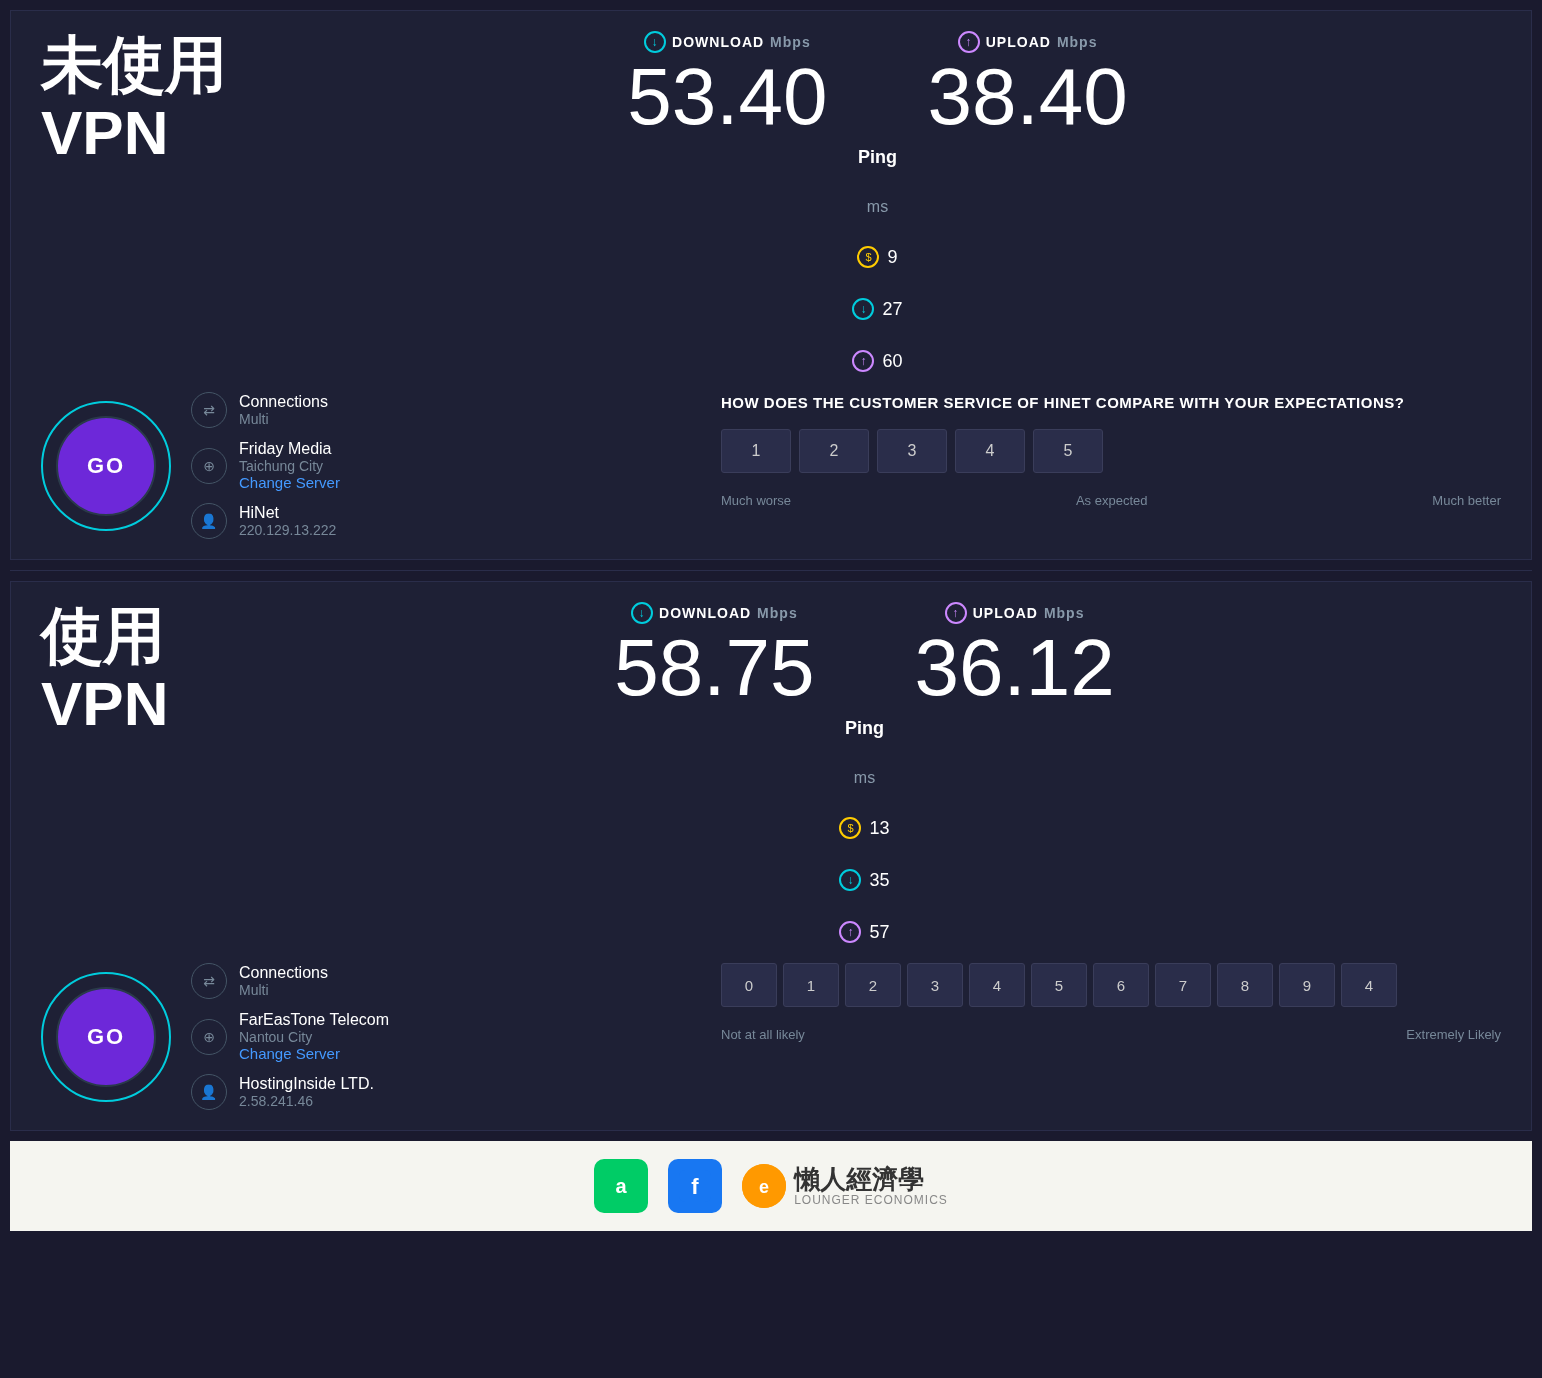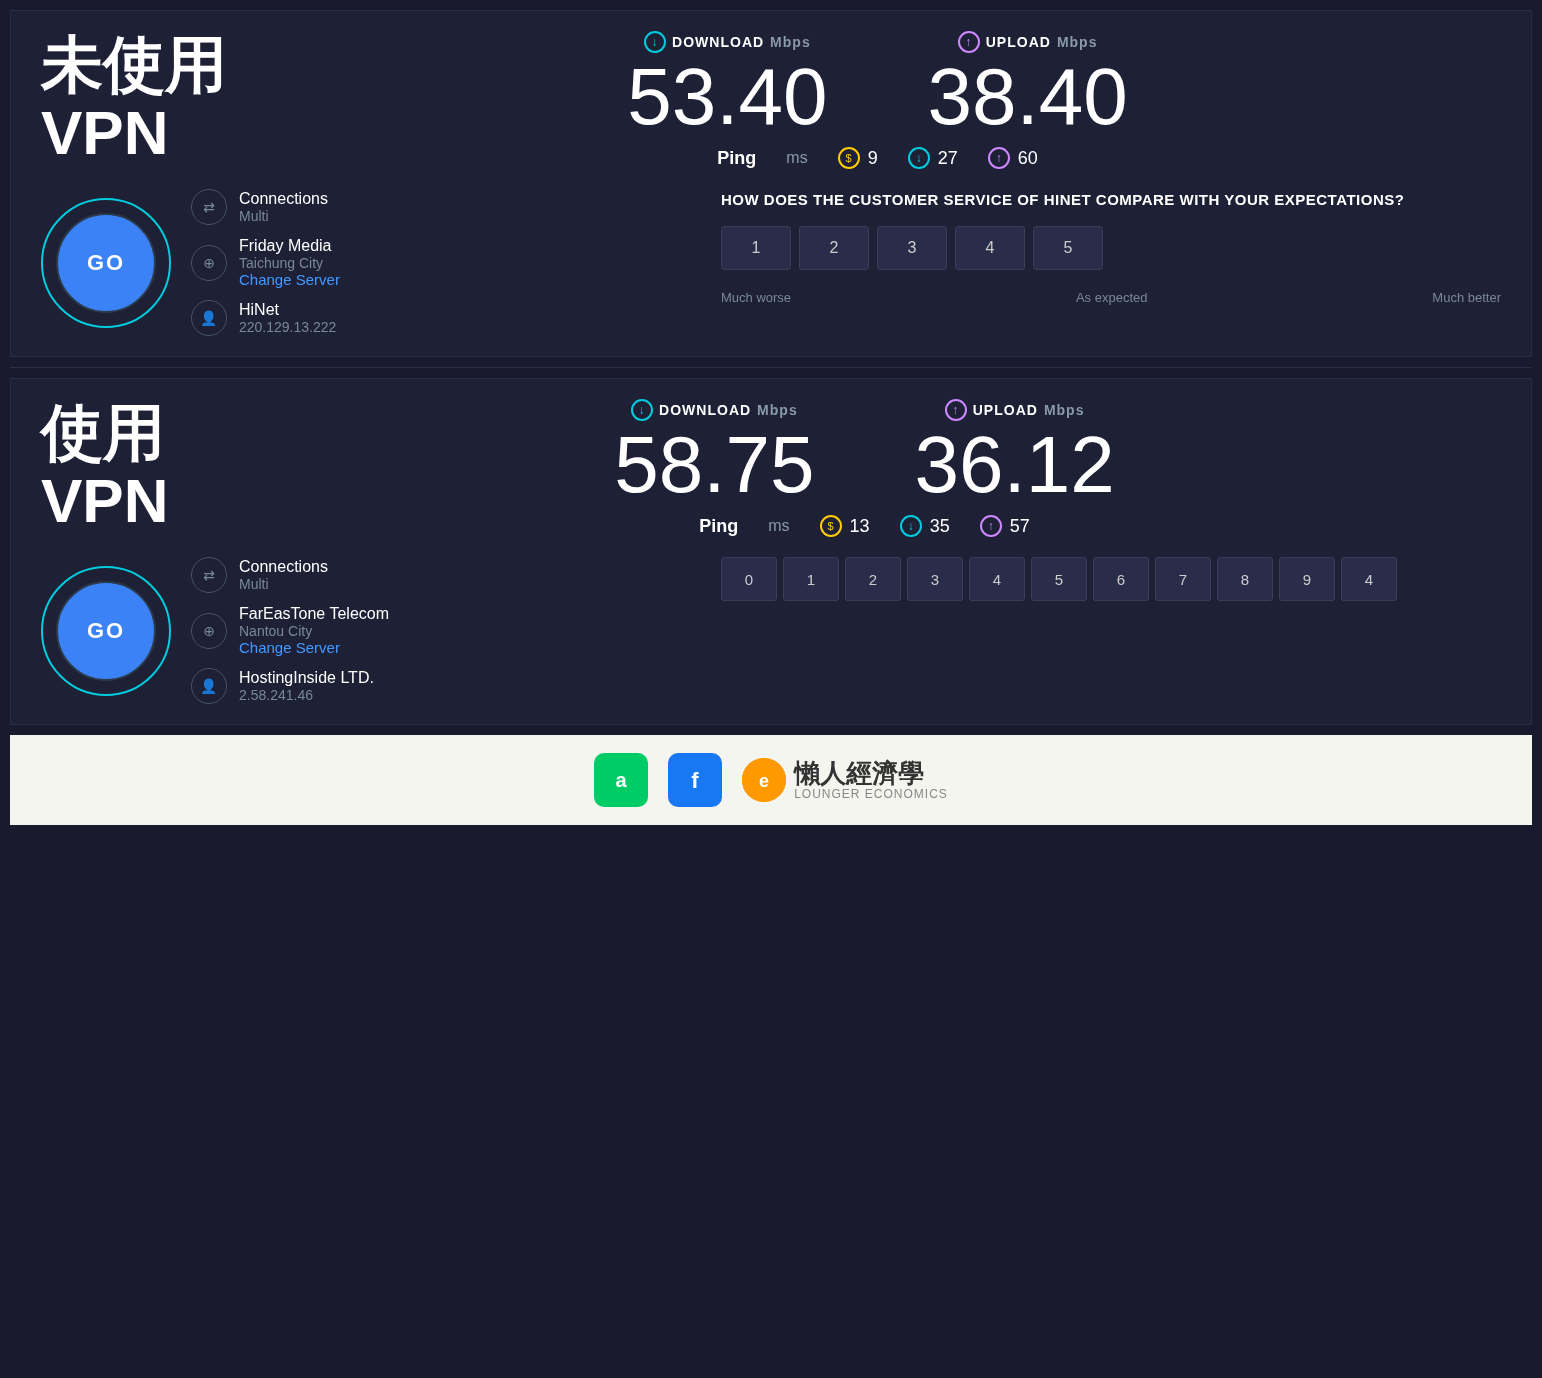--- a/index.html
+++ b/index.html
@@ -76,20 +76,21 @@
       color: #ffffff;
       line-height: 1;
     }
 
     .ping-row {
       display: flex;
       align-items: center;
       gap: 30px;
       margin-top: 10px;
       font-size: 16px;
+      flex-direction: column;
     }
 
     .ping-label {
       color: #ffffff;
       font-weight: 600;
       font-size: 18px;
     }
 
     .ping-unit {
       color: #8899aa;
@@ -159,21 +160,21 @@
       align-items: center;
       justify-content: center;
       position: relative;
     }
 
     .go-button-inner {
       width: 100px;
       height: 100px;
       border-radius: 50%;
       border: 2px solid #2a3a4a;
-      background: #3b82f6;
+      background: #6d28d9;
       display: flex;
       align-items: center;
       justify-content: center;
     }
 
     .go-text {
       color: #ffffff;
       font-size: 22px;
       font-weight: 700;
       letter-spacing: 2px;
@@ -572,20 +573,24 @@
           <div class="survey-wide-btn">2</div>
           <div class="survey-wide-btn">3</div>
           <div class="survey-wide-btn">4</div>
           <div class="survey-wide-btn">5</div>
           <div class="survey-wide-btn">6</div>
           <div class="survey-wide-btn">7</div>
           <div class="survey-wide-btn">8</div>
           <div class="survey-wide-btn">9</div>
           <div class="survey-wide-btn">4</div>
         </div>
+      <div class="survey-wide-labels">
+        <span>Not at all likely</span>
+        <span>Extremely Likely</span>
+      </div>
     </div>
   </div>
 </div>
 
 <div class="footer">
   <div class="footer-icon-alipay">
     <svg width="32" height="32" viewBox="0 0 32 32" fill="none">
       <rect width="32" height="32" rx="6" fill="#00cc66"></rect>
       <text x="16" y="23" text-anchor="middle" fill="white" font-size="20" font-weight="bold">a</text>
     </svg>

